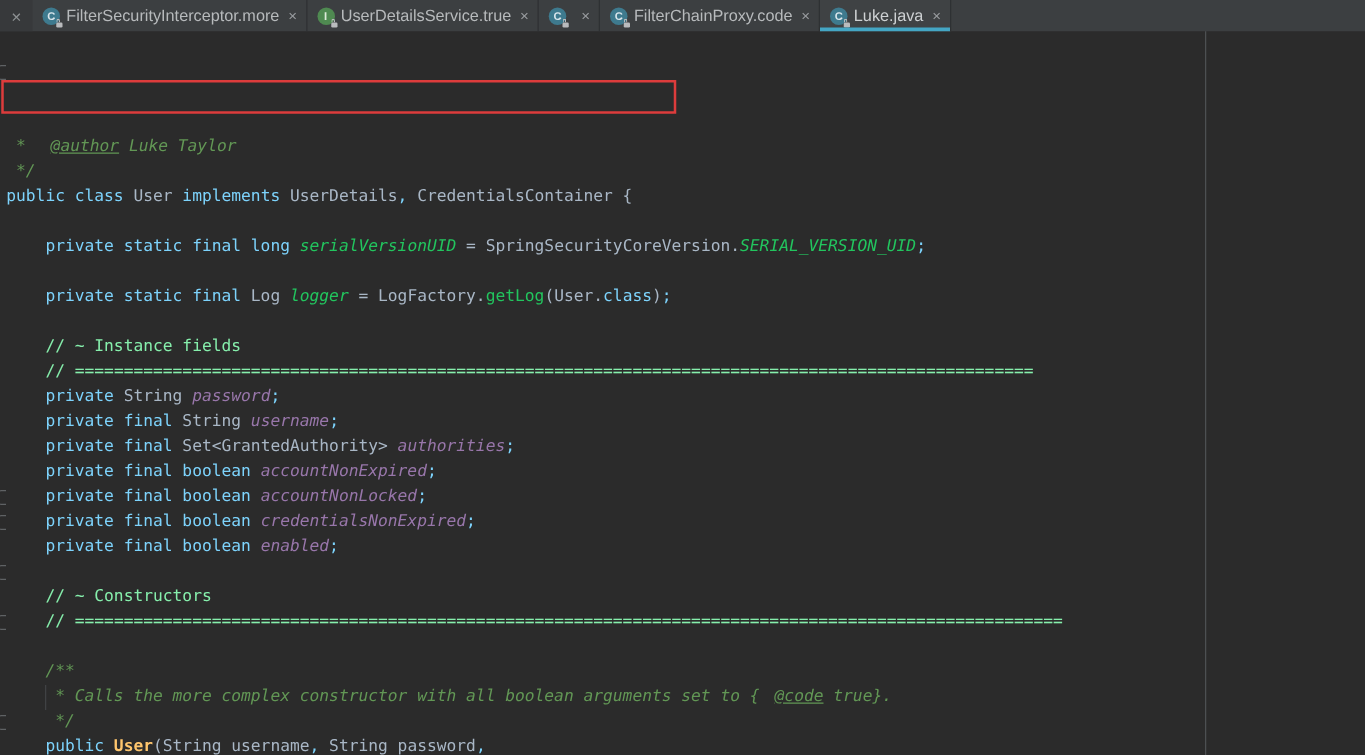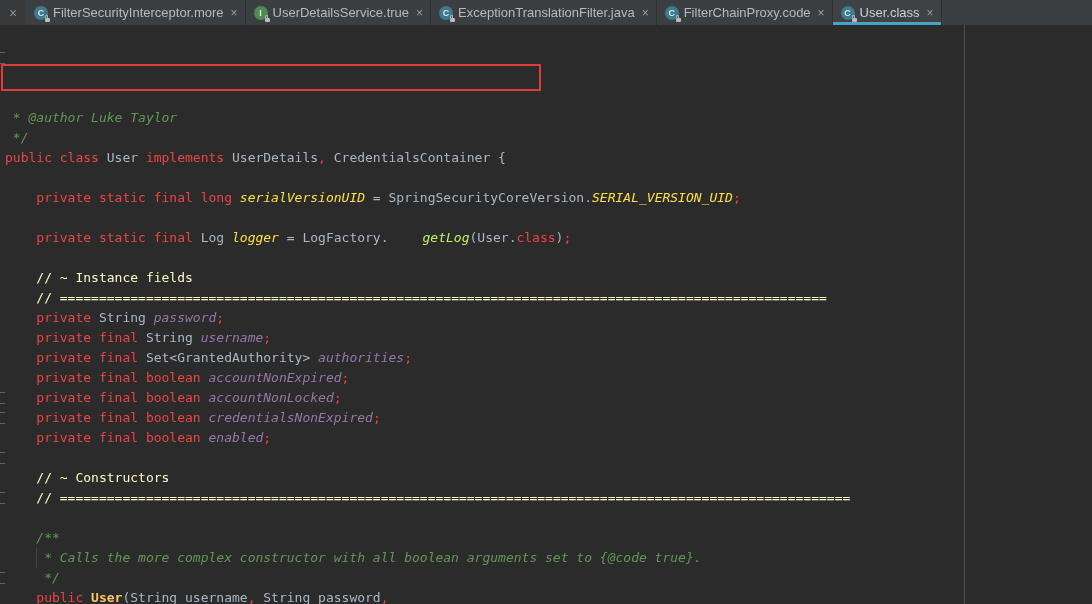--- a/index.html
+++ b/index.html
@@ -22,29 +22,29 @@
   .lock{position:absolute;right:-2px;bottom:-2px;width:5px;height:4px;background:#b9bbbd;border-radius:1px;}
   .lock::before{content:"";position:absolute;top:-3px;left:0px;width:3px;height:3px;
                 border:1px solid #b9bbbd;border-bottom:none;border-radius:2px 2px 0 0;box-sizing:border-box;}
   .tab-close{margin-left:7px;color:#9a9da0;font-size:12px;}
 
   
   .code{position:relative;height:579px;padding:3px 0 0 5px;
         font-family:"DejaVu Sans Mono",monospace;font-size:13px;line-height:20px;
         color:#a9b7c6;white-space:pre;}
   .line{height:20px;white-space:pre;}
-  .t-kw{color:#ef4444;}
+  .t-kw{color:#7dd3fc;}
   .t-txt{color:#a9b7c6;}
   .t-field{color:#9876aa;font-style:italic;}
-  .t-sfield{color:#fde047;font-style:italic;}
-  .t-smethod{color:#bef264;font-style:italic;margin-left:34px;}
+  .t-sfield{color:#22c55e;font-style:italic;}
+  .t-smethod{color:#22c55e;}
   .t-ctor{color:#ffc66d;font-weight:bold;}
-  .t-com{color:#fef9c3;}
+  .t-com{color:#86efac;}
   .t-doc{color:#629755;font-style:italic;}
-  .t-doctag{color:#629755;font-style:italic;}
+  .t-doctag{color:#629755;font-style:italic;text-decoration:underline;margin-left:12px;}
 
   .margin-guide{position:absolute;top:0;bottom:0;width:1px;background:#4d5052;}
   .indent-guide{position:absolute;width:1px;background:#404244;}
   .annotation-box{position:absolute;height:23px;border:2px solid #dd3c3c;pointer-events:none;}
   .gutter-mark{position:absolute;left:-2px;width:7px;height:12px;
                border:1px solid #5f6264;border-right:none;border-radius:3px 0 0 3px;box-sizing:border-box;}
 </style>
 </head>
 <body>
 
@@ -67,39 +67,38 @@
       </span>
     <span class="tab-label">UserDetailsService.true</span>
     <span class="tab-close">×</span>
   </div>
 
   <div class="tab">
     <span class="ficon cls">
         <span>C</span>
         <span class="lock"></span>
       </span>
-    <span class="tab-label">ExceptionTranslationFilter.java</span>
     <span class="tab-close">×</span>
   </div>
 
   <div class="tab">
     <span class="ficon cls">
         <span>C</span>
         <span class="lock"></span>
       </span>
     <span class="tab-label">FilterChainProxy.code</span>
     <span class="tab-close">×</span>
   </div>
 
   <div class="tab active">
     <span class="ficon cls">
         <span>C</span>
         <span class="lock"></span>
       </span>
-    <span class="tab-label">User.class</span>
+    <span class="tab-label">Luke.java</span>
     <span class="tab-close">×</span>
   </div>
 
   <div class="tab-rest"></div>
 </div>
 
 <div class="code">
   <div class="margin-guide" style="left: 964px;"></div>
   <div class="indent-guide" style="left: 36px; top: 523px; height: 20px;"></div>
   <div class="annotation-box" style="left: 1px; width: 536px; top: 39px;"></div>

